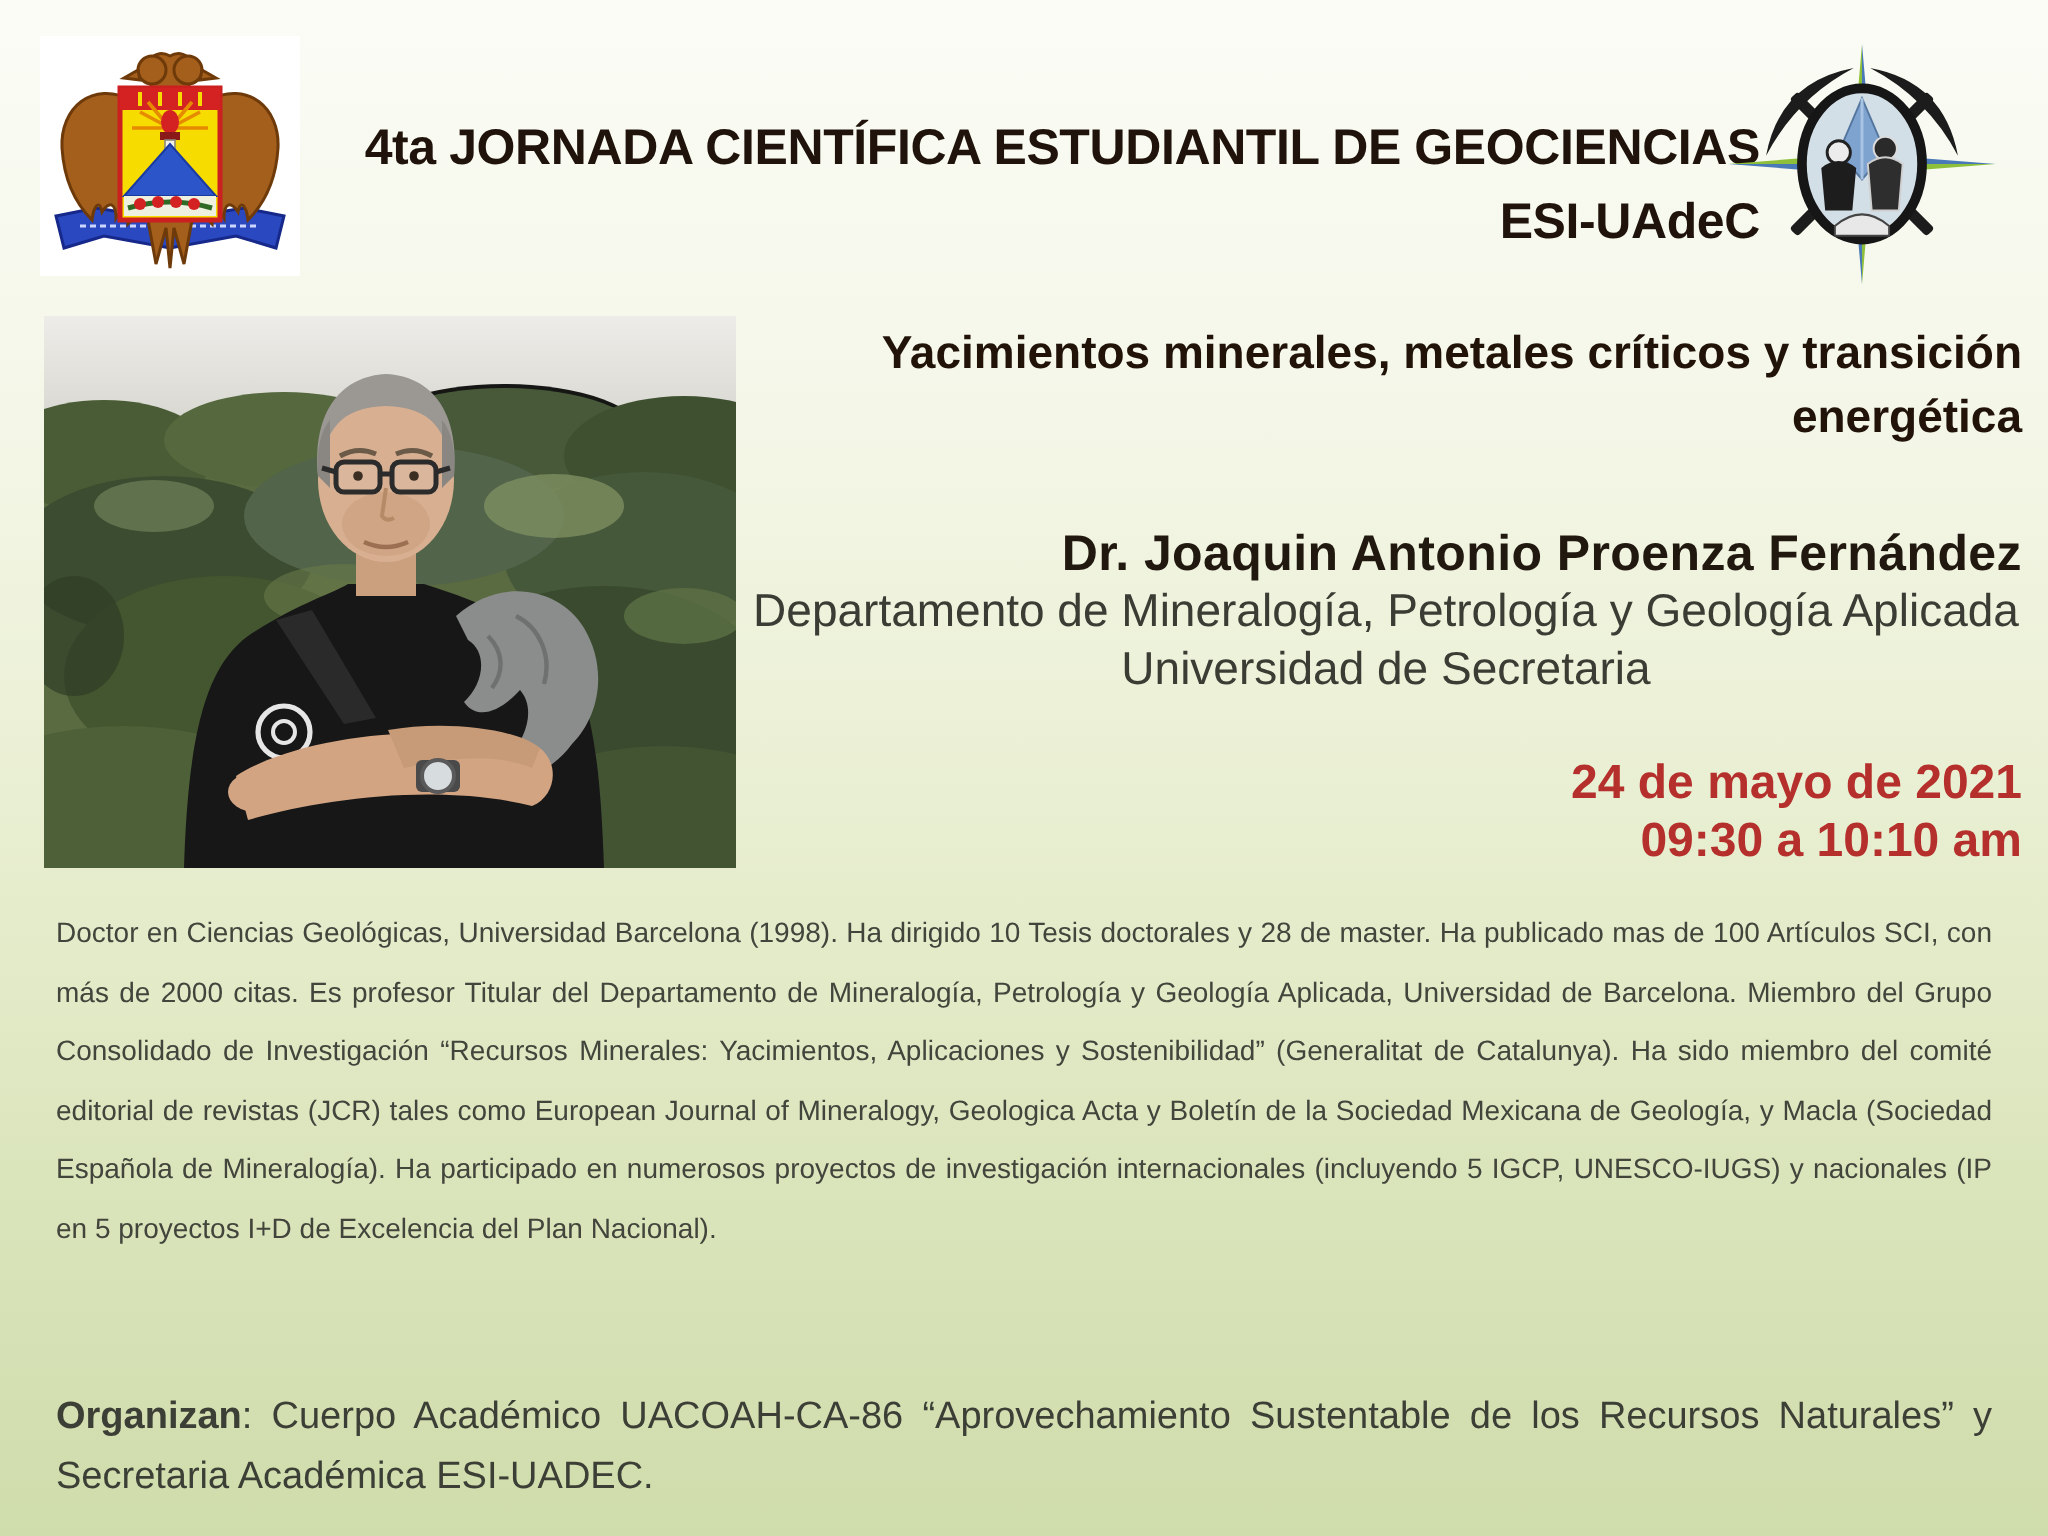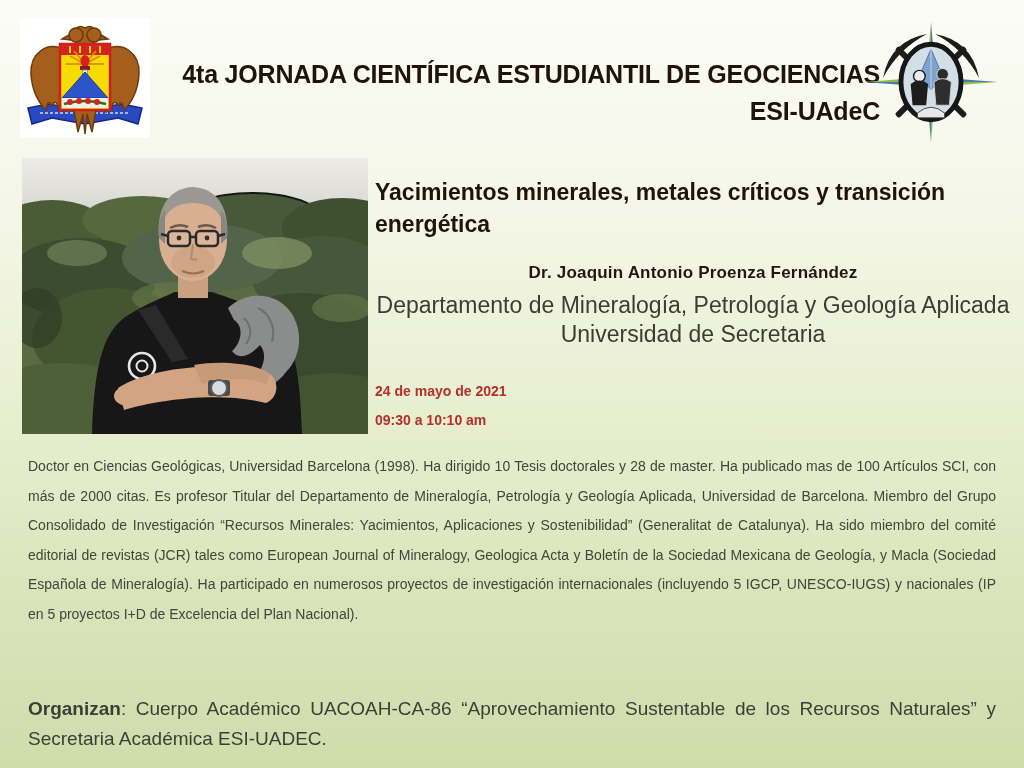--- a/index.html
+++ b/index.html
@@ -11,34 +11,34 @@
   }
   .abs { position:absolute; }
   .logo-box-left { left:20px; top:18px; width:130px; height:120px; background:#ffffff; }
   .logo-box-right { left:858px; top:20px; width:146px; height:124px; }
   .header-title {
     left:150px; top:56px; width:730px; text-align:right;
     font-size:25px; font-weight:bold; color:#20130b; line-height:37px; letter-spacing:-0.2px;
   }
   .photo-frame { left:22px; top:158px; width:346px; height:276px; }
   .talk-title {
-    left:375px; top:176px; width:636px; text-align:left;
+    left:375px; top:160px; width:636px; text-align:right;
     font-size:23px; font-weight:bold; color:#221309; line-height:32px;
   }
   .speaker {
-    left:375px; top:263px; width:636px; text-align:center;
-    font-size:17px; font-weight:bold; color:#211810; letter-spacing:0.2px;
+    left:375px; top:263px; width:636px; text-align:right;
+    font-size:25px; font-weight:bold; color:#211810; letter-spacing:0.2px;
   }
   .affiliation {
     left:375px; top:291px; width:636px; text-align:center;
     font-size:23px; color:#3b3c34; line-height:29px;
   }
   .datetime {
-    left:375px; top:377px; width:636px; text-align:left;
-    font-size:14px; font-weight:bold; color:#b5302c; line-height:29px;
+    left:375px; top:377px; width:636px; text-align:right;
+    font-size:24px; font-weight:bold; color:#b5302c; line-height:29px;
   }
   .bio {
     left:28px; top:452px; width:968px;
     font-size:14px; color:#42453c; line-height:29.6px; text-align:justify;
   }
   .organizers {
     left:28px; top:694px; width:968px;
     font-size:19px; color:#3c3f36; line-height:30px; text-align:justify;
   }
   .organizers .lbl { font-weight:bold; }

